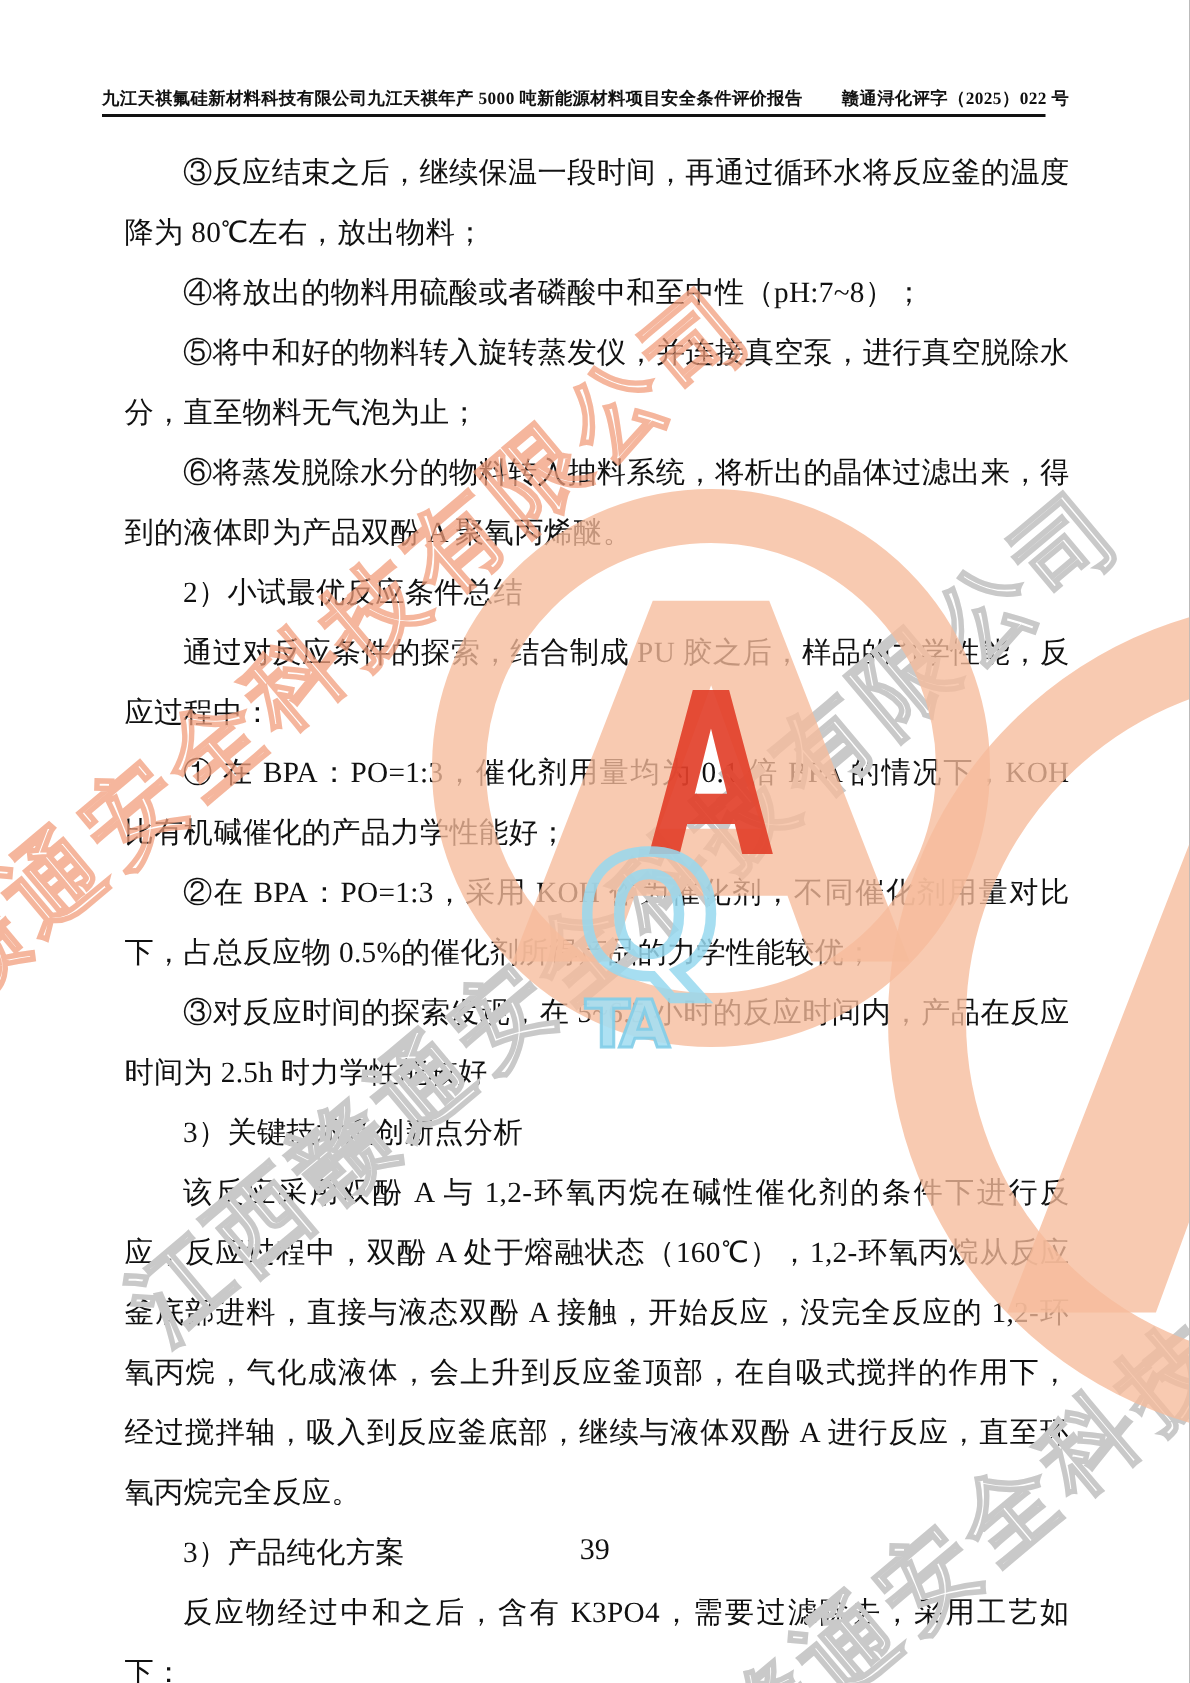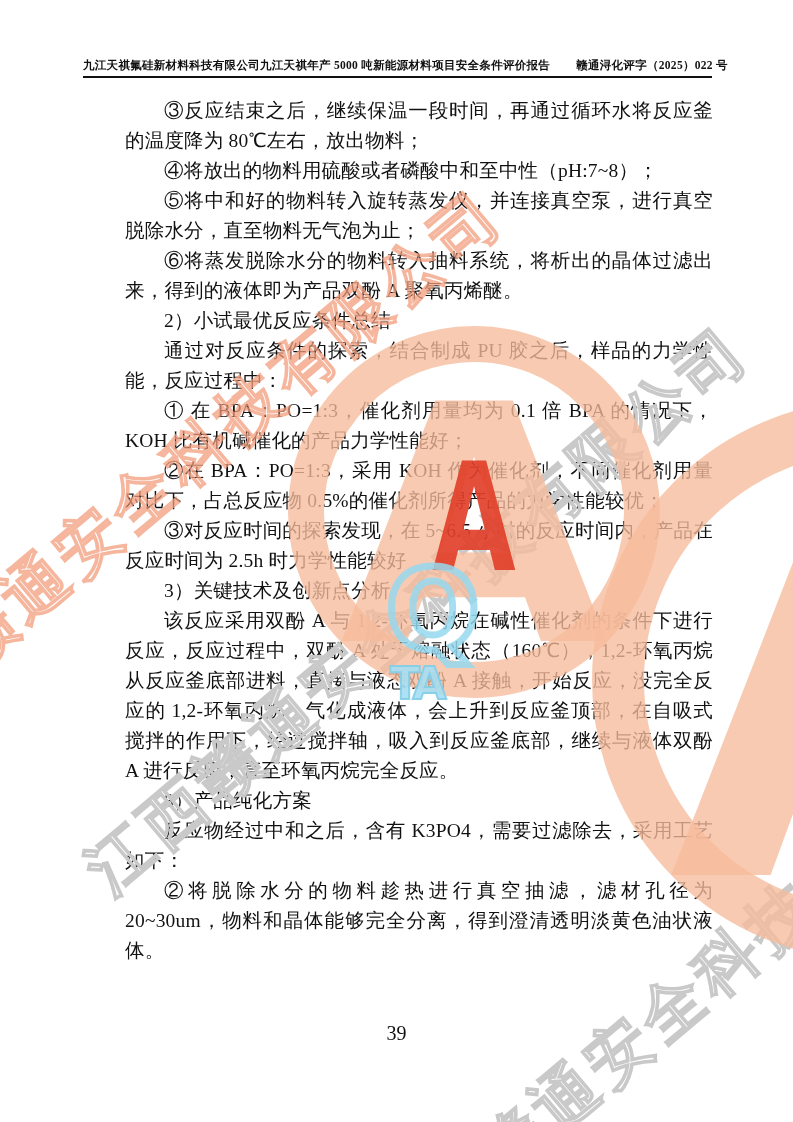--- a/index.html
+++ b/index.html
@@ -9,21 +9,21 @@
     width: 793px; height: 1122px;
     background: #ffffff;
     overflow: hidden;
     font-family: "Liberation Serif", serif;
     color: #111;
     margin: 0 auto;
   }
   
   .header {
     position: absolute;
-    left: 83px; top: 58px;
+    left: 68px; top: 58px;
     width: 629px;
     display: flex;
     justify-content: space-between;
     align-items: flex-end;
     border-bottom: 2px solid #111;
     padding-bottom: 3px;
     font-size: 11.5px;
     font-weight: bold;
     letter-spacing: 0.3px;
     white-space: nowrap;
@@ -31,25 +31,24 @@
   .header .h-right { margin-left: 26px; }
   
   .content {
     position: absolute;
     left: 83px; top: 96px;
     width: 630px;
     z-index: 1;
   }
   .content p {
     font-size: 19.5px;
-    line-height: 30px;
+    line-height: 40px;
     text-align: justify;
     text-indent: 2em;
     letter-spacing: 0.2px;
-    margin-left: 42px;
   }
   .page-number {
     position: absolute;
     left: 0; top: 1022px;
     width: 100%;
     text-align: center;
     font-size: 20px;
     z-index: 1;
   }
   
@@ -157,20 +156,20 @@
     <p>④将放出的物料用硫酸或者磷酸中和至中性（pH:7~8）；</p>
     <p>⑤将中和好的物料转入旋转蒸发仪，并连接真空泵，进行真空脱除水分，直至物料无气泡为止；</p>
     <p>⑥将蒸发脱除水分的物料转入抽料系统，将析出的晶体过滤出来，得到的液体即为产品双酚 A 聚氧丙烯醚。</p>
     <p>2）小试最优反应条件总结</p>
     <p>通过对反应条件的探索，结合制成 PU 胶之后，样品的力学性能，反应过程中：</p>
     <p>① 在 BPA：PO=1:3，催化剂用量均为 0.1 倍 BPA 的情况下，KOH 比有机碱催化的产品力学性能好；</p>
     <p>②在 BPA：PO=1:3，采用 KOH 作为催化剂，不同催化剂用量对比下，占总反应物 0.5%的催化剂所得产品的力学性能较优；</p>
     <p>③对反应时间的探索发现，在 5~6.5 小时的反应时间内，产品在反应时间为 2.5h 时力学性能较好</p>
     <p>3）关键技术及创新点分析</p>
     <p>该反应采用双酚 A 与 1,2-环氧丙烷在碱性催化剂的条件下进行反应，反应过程中，双酚 A 处于熔融状态（160℃），1,2-环氧丙烷从反应釜底部进料，直接与液态双酚 A 接触，开始反应，没完全反应的 1,2-环氧丙烷，气化成液体，会上升到反应釜顶部，在自吸式搅拌的作用下，经过搅拌轴，吸入到反应釜底部，继续与液体双酚 A 进行反应，直至环氧丙烷完全反应。</p>
-    <p>8）产品纯化方案</p>
+    <p>3）产品纯化方案</p>
     <p>反应物经过中和之后，含有 K3PO4，需要过滤除去，采用工艺如下：</p>
     <p>②将脱除水分的物料趁热进行真空抽滤，滤材孔径为 20~30um，物料和晶体能够完全分离，得到澄清透明淡黄色油状液体。</p>
   </div>
 
   <div class="page-number">39</div>
 
 </div>
 
 </body></html>

